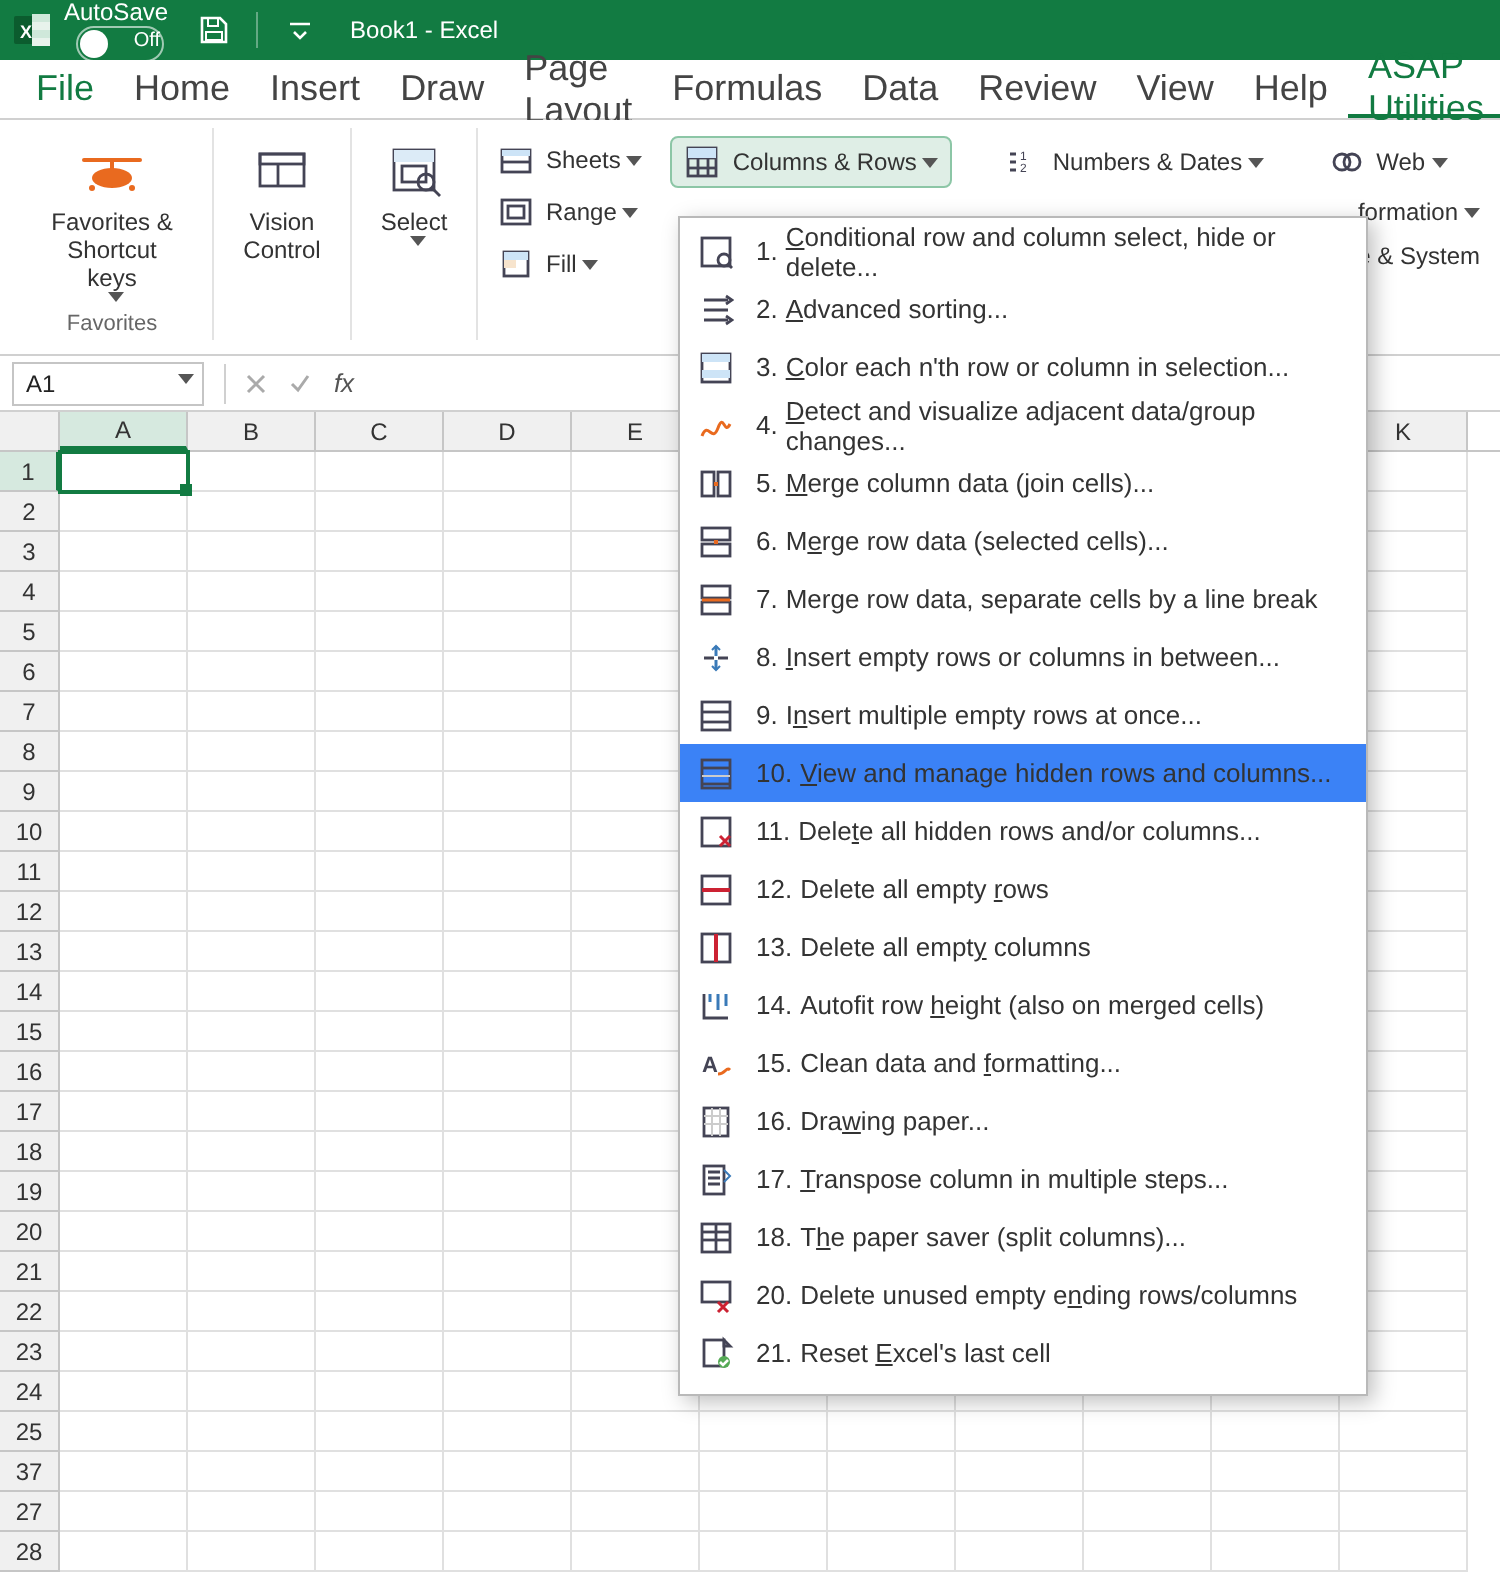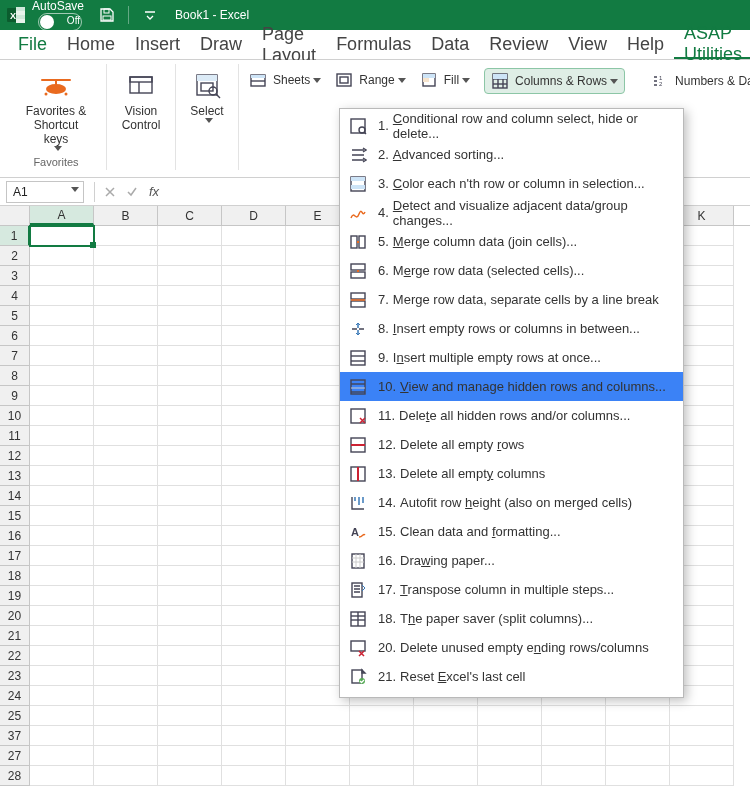--- a/index.html
+++ b/index.html
@@ -26,28 +26,28 @@
   
   .ribbon { background:#fff; border-bottom:1px solid #d0d0d0; height:118px; display:flex; align-items:flex-start; padding:4px 6px 0 6px; position:relative;}
   .ribbon-group{display:flex;flex-direction:column;align-items:center;padding:0 10px;border-right:1px solid #e3e3e3;height:106px;}
   .ribbon-group.no-border{border-right:none;}
   .big-btn{display:flex;flex-direction:column;align-items:center;justify-content:flex-start;padding:4px 6px;border-radius:4px;cursor:pointer;width:80px;}
   .big-btn .icon{height:34px;display:flex;align-items:center;justify-content:center;}
   .big-btn .label{font-size:12px;text-align:center;line-height:14px;margin-top:2px;color:#333;}
   .caret-down{display:inline-block;width:0;height:0;border-left:4px solid transparent;border-right:4px solid transparent;border-top:5px solid #555;margin-left:3px;vertical-align:middle;}
   .group-label{font-size:11px;color:#666;margin-top:auto;padding-bottom:2px;}
 
-  .small-btns{display:flex;flex-direction:row;gap:2px;padding:4px 0;}
+  .small-btns{display:flex;flex-direction:column;gap:2px;padding:4px 0;}
   .small-btn{display:flex;align-items:center;padding:3px 6px;border-radius:4px;cursor:pointer;font-size:12px;color:#333;white-space:nowrap;}
   .small-btn .sicon{width:18px;height:18px;margin-right:6px;display:flex;align-items:center;justify-content:center;}
   .small-btn.active{background:#dfeee6;border:1px solid #8cc6a6;}
 
   
   .formula-bar{height:28px;border-bottom:1px solid #d0d0d0;display:flex;align-items:center;}
-  .name-box{width:78px;height:22px;border:1px solid #c5c5c5;margin:0 6px;display:flex;align-items:center;padding:0 6px;font-size:12px;position:relative;}
+  .name-box{width:96px;height:22px;border:1px solid #c5c5c5;margin:0 6px;display:flex;align-items:center;padding:0 6px;font-size:12px;position:relative;}
   .name-box .dd{position:absolute;right:4px;top:5px;}
   .fb-sep{width:1px;height:20px;background:#d0d0d0;margin:0 4px;}
   .fb-btn{width:22px;height:22px;display:flex;align-items:center;justify-content:center;color:#888;}
   .fb-input{flex:1;height:22px;border:none;outline:none;padding:0 6px;font-size:12px;}
 
   
   .sheet{position:relative;overflow:hidden;height:calc(798px - 30px - 30px - 118px - 28px);}
   .col-headers{display:flex;height:20px;border-bottom:1px solid #c6c6c6;}
   .corner{width:30px;border-right:1px solid #c6c6c6;background:#f0f0f0;}
   .col-h{width:64px;display:flex;align-items:center;justify-content:center;border-right:1px solid #c6c6c6;background:#f0f0f0;font-size:12px;color:#333;}

